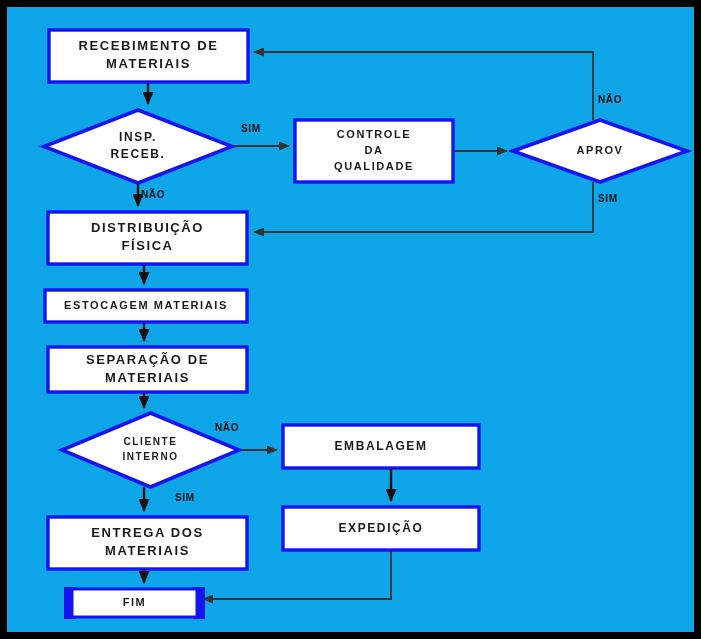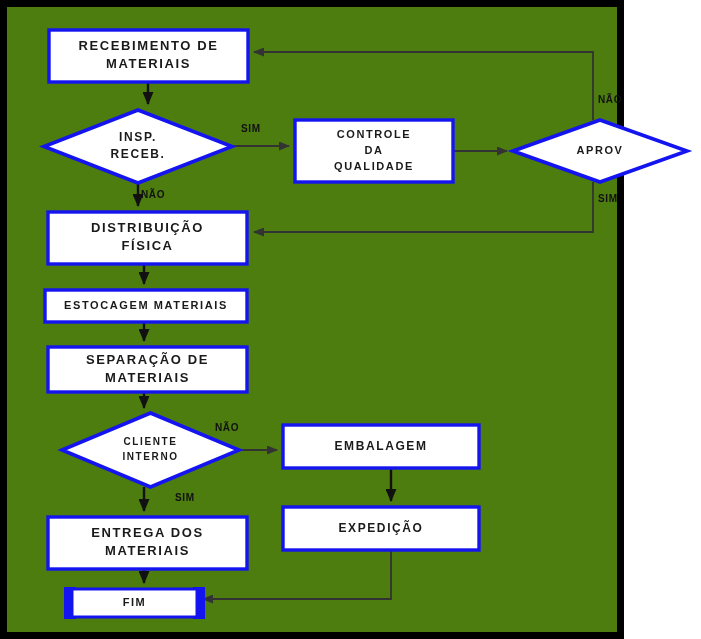--- a/index.html
+++ b/index.html
@@ -8,25 +8,25 @@
     background: #ffffff;
   }
   body {
     width: 701px;
     height: 639px;
     font-family: "Liberation Sans", sans-serif;
     overflow: hidden;
   }
   #frame {
     position: relative;
-    width: 624px;
+    width: 701px;
     height: 639px;
     box-sizing: border-box;
     border: 7px solid #000000;
-    background: #4d7c0f;
+    background: #0ea5e9;
   }
   #canvas {
     position: absolute;
     left: 0;
     top: 0;
     width: 687px;
     height: 625px;
     display: block;
   }
   .node-label {

